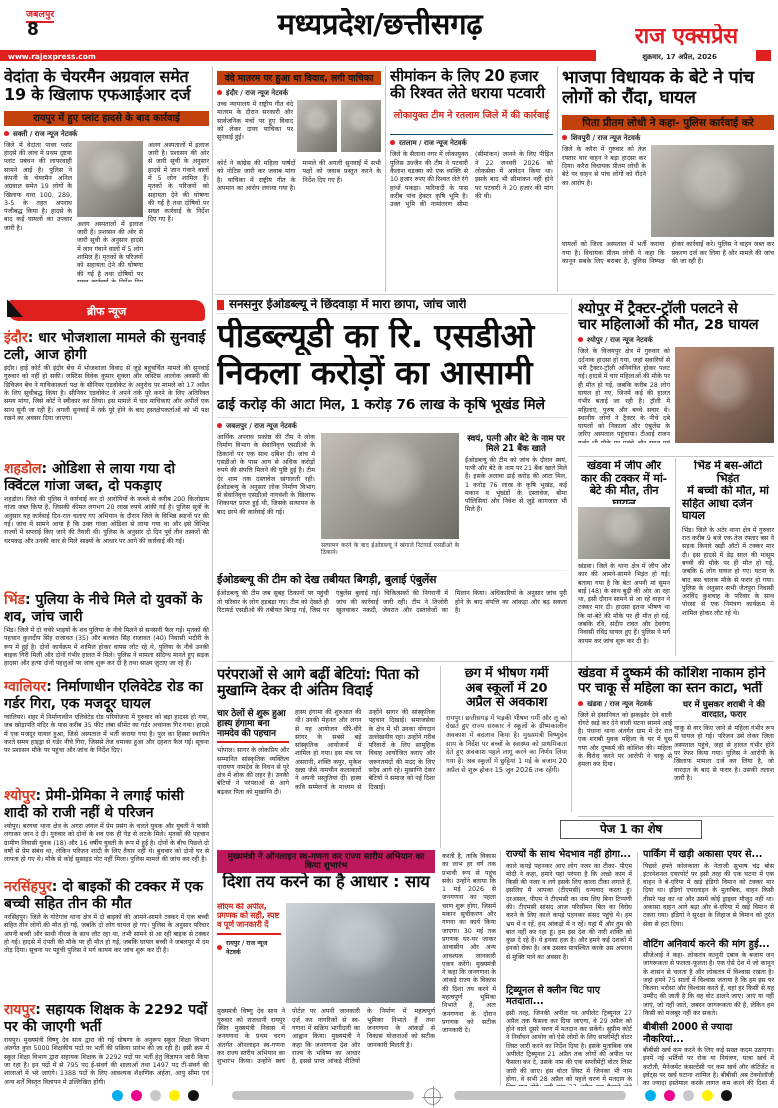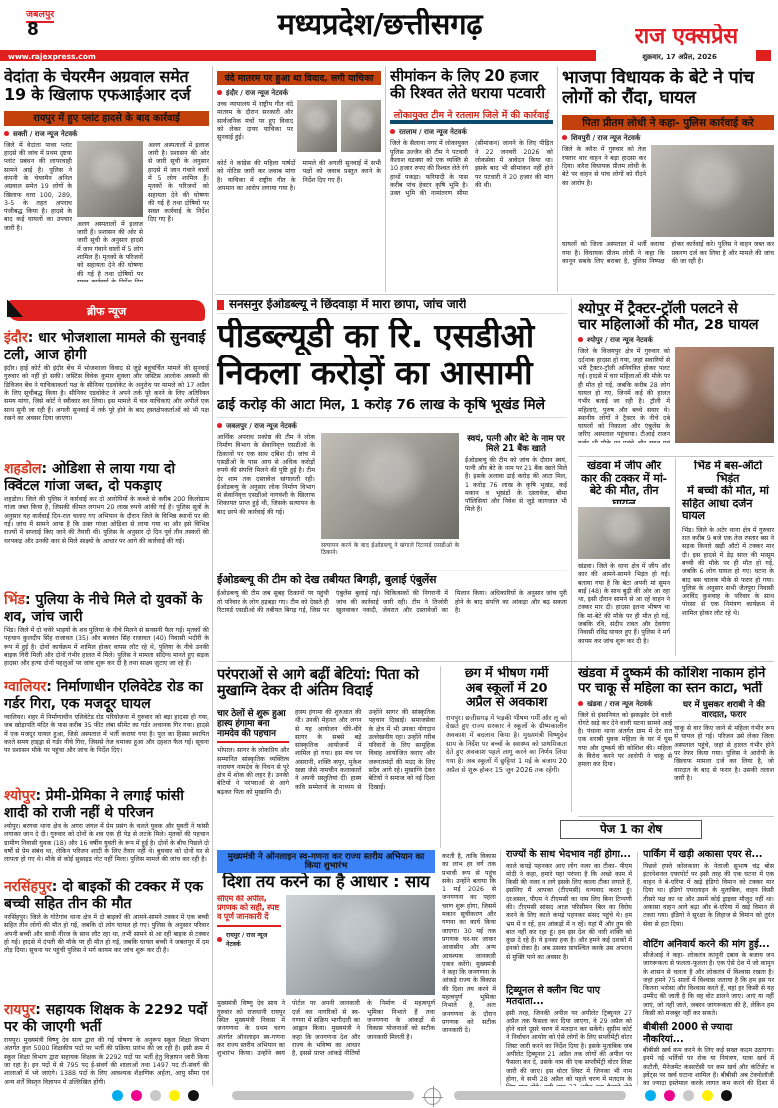--- a/index.html
+++ b/index.html
@@ -90,21 +90,21 @@
     <div style="display:flex;gap:4px;">
       <div class="body-txt" style="flex:1;height:56px;">उच्च न्यायालय में राष्ट्रीय गीत वंदे मातरम के दौरान सरकारी और सार्वजनिक मंचों पर हुए विवाद को लेकर दायर याचिका पर सुनवाई हुई।</div>
       <div class="photo" style="width:40px;height:52px;flex:none;"></div>
       <div class="photo" style="width:40px;height:52px;flex:none;"></div>
     </div>
     <div class="body-txt cols2" style="height:92px;margin-top:3px;">कोर्ट ने कांग्रेस की महिला पार्षदों को नोटिस जारी कर जवाब मांगा है। याचिका में राष्ट्रीय गीत के अपमान का आरोप लगाया गया है। मामले की अगली सुनवाई में सभी पक्षों को जवाब प्रस्तुत करने के निर्देश दिए गए हैं।</div>
   </div>
 
   <div class="abs" style="left:390px;top:68px;width:163px;height:224px;overflow:hidden;">
     <div class="hl" style="font-size:15px;height:38px;">सीमांकन के लिए 20 हजार की रिश्वत लेते धराया पटवारी</div>
-    <div class="red-sub" style="font-size:9.4px;margin-top:4px;border-bottom:4px solid #0c4a6e;padding-bottom:0;">लोकायुक्त टीम ने रतलाम जिले में की कार्रवाई</div>
+    <div class="red-sub" style="font-size:9.4px;margin-top:4px;border-bottom:1px solid #0c4a6e;padding-bottom:14px;">लोकायुक्त टीम ने रतलाम जिले में की कार्रवाई</div>
     <div class="byline">
       <span class="red-dot"></span>
       <span>रतलाम / राज न्यूज नेटवर्क</span>
     </div>
     <div class="body-txt cols2" style="height:150px;">जिले के सैलाना नगर में लोकायुक्त पुलिस उज्जैन की टीम ने पटवारी कैलाश वडक्या को एक व्यक्ति से 10 हजार रुपए की रिश्वत लेते रंगे हाथों पकड़ा। फरियादी के पास करीब पांच हेक्टर कृषि भूमि है। उक्त भूमि की नामांतरण सीमा (सीमांकन) जानने के लिए पीड़ित ने 22 जनवरी 2026 को लोकसेवा में आवेदन किया था। इसके बाद भी सीमांकन नहीं होने पर पटवारी ने 20 हजार की मांग की थी।</div>
   </div>
 
   <div class="abs" style="left:562px;top:68px;width:212px;height:224px;overflow:hidden;">
     <div class="hl" style="font-size:17.5px;height:44px;">भाजपा विधायक के बेटे ने पांच लोगों को रौंदा, घायल</div>
     <div class="subbar" style="font-size:10.4px;margin-top:3px;">पिता प्रीतम लोधी ने कहा- पुलिस कार्रवाई करे</div>
@@ -243,23 +243,23 @@
       <div style="flex:1;">
         <div class="inset-title" style="border-bottom:1px solid #ddd;padding-bottom:2px;">घर में घुसकर शराबी ने की वारदात, फरार</div>
         <div class="body-txt" style="height:84px;">चाकू से वार किए जाने से महिला गंभीर रूप से घायल हो गई। परिजन उसे लेकर जिला अस्पताल पहुंचे, जहां से हालत गंभीर होने पर रेफर किया गया। पुलिस ने आरोपी के खिलाफ मामला दर्ज कर लिया है, जो वारदात के बाद से फरार है। उसकी तलाश जारी है।</div>
       </div>
     </div>
   </div>
 
   <div class="abs hl" style="left:560px;top:820px;width:140px;height:17px;border:1.5px solid #555;font-size:12px;text-align:center;line-height:17px;">पेज 1 का शेष</div>
 
   <div class="abs" style="left:217px;top:850px;width:218px;height:236px;overflow:hidden;">
-    <div class="subbar" style="font-size:8.6px;background:#3b82f6;">मुख्यमंत्री ने ऑनलाइन स्व-गणना कर राज्य स्तरीय अभियान का किया शुभारंभ</div>
+    <div class="subbar" style="font-size:8.6px;background:#be185d;">मुख्यमंत्री ने ऑनलाइन स्व-गणना कर राज्य स्तरीय अभियान का किया शुभारंभ</div>
     <div class="hl" style="font-size:16.5px;text-align:center;">दिशा तय करने का है आधार : साय</div>
-    <div style="display:flex;gap:5px;margin-top:4px;">
+    <div style="display:flex;gap:5px;margin-top:12px;">
       <div style="width:64px;flex:none;">
         <div class="hl" style="font-size:8px;color:#d12b20;border-bottom:2px solid #e0201e;padding-bottom:3px;">सीएम की अपील, प्रगणक को सही, स्पष्ट व पूर्ण जानकारी दें</div>
         <div class="byline" style="font-size:6.2px;">
           <span class="red-dot"></span>
           <span>रायपुर / राज न्यूज नेटवर्क</span>
         </div>
       </div>
       <div class="photo" style="flex:1;height:100px;background:linear-gradient(135deg,#cfd4d8 0%,#9aa2a8 55%,#6e767c 100%);"></div>
     </div>
     <div class="body-txt cols3" style="height:62px;margin-top:4px;">मुख्यमंत्री विष्णु देव साय ने गुरुवार को राजधानी रायपुर स्थित मुख्यमंत्री निवास में जनगणना के प्रथम चरण अंतर्गत ऑनलाइन स्व-गणना कर राज्य स्तरीय अभियान का शुभारंभ किया। उन्होंने स्वयं पोर्टल पर अपनी जानकारी दर्ज कर नागरिकों से स्व-गणना में सक्रिय भागीदारी का आह्वान किया। मुख्यमंत्री ने कहा कि जनगणना देश और राज्य के भविष्य का आधार है, इससे प्राप्त आंकड़े नीतियों के निर्माण में महत्वपूर्ण भूमिका निभाते हैं तथा जनगणना के आंकड़ों से विकास योजनाओं को सटीक जानकारी मिलती है।</div>

